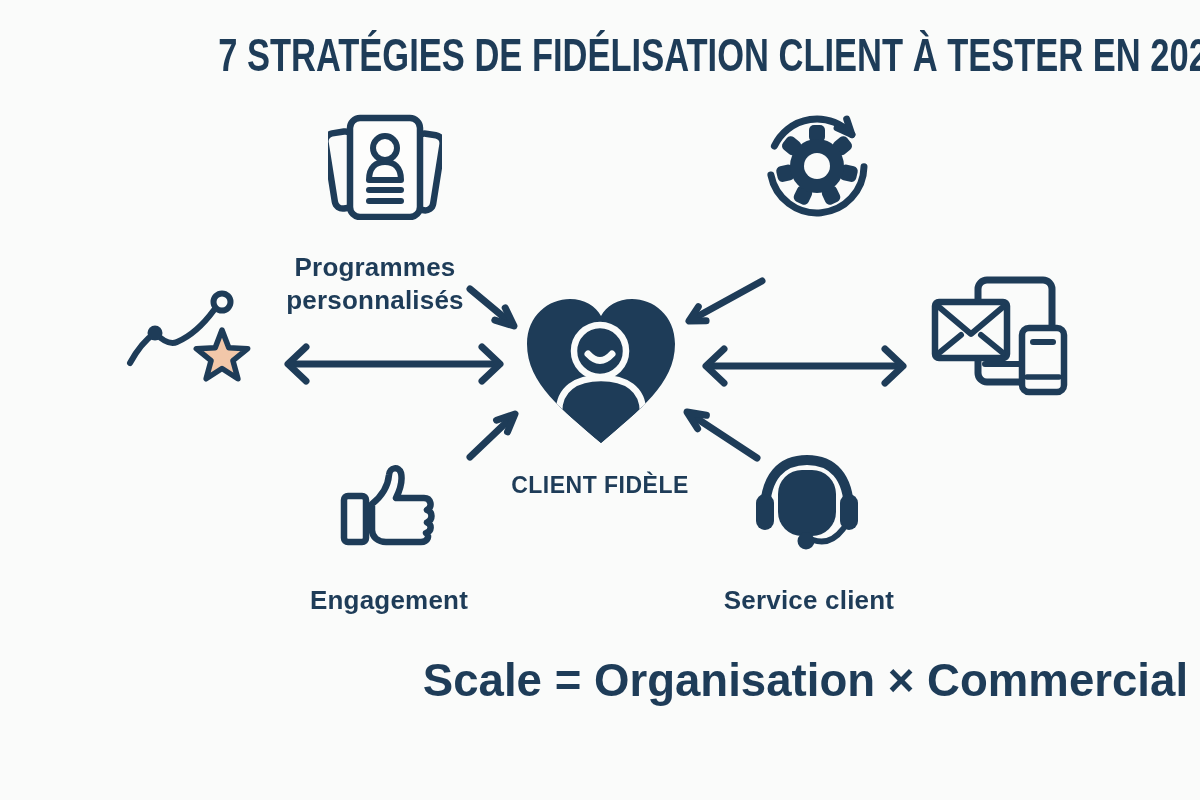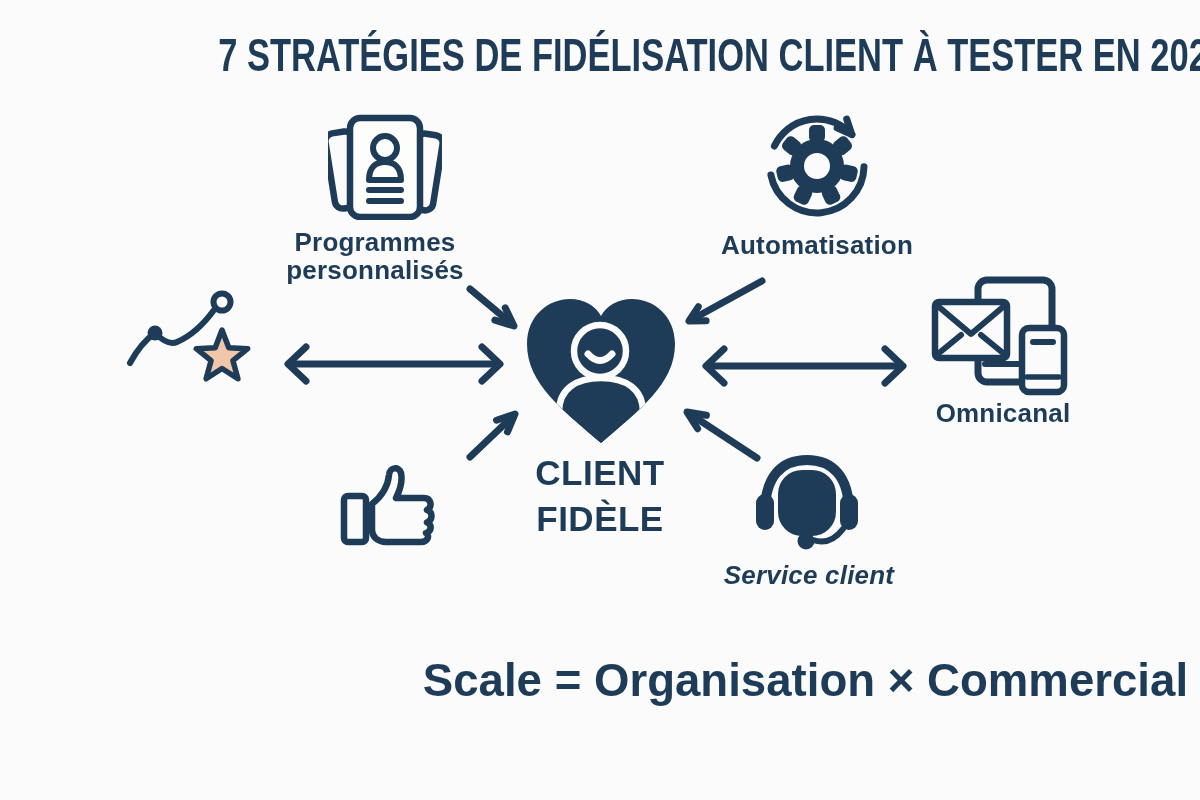--- a/index.html
+++ b/index.html
@@ -15,32 +15,32 @@
     background:var(--background);overflow:hidden;color:var(--navy);
   }
   .abs{position:absolute;}
   .title-wrap{left:50px;right:0;top:28px;text-align:center;}
   .title-wrap span{
     display:inline-block;transform:scaleX(0.75);transform-origin:center;
     font-size:46px;font-weight:bold;letter-spacing:0px;color:var(--navy);
     white-space:nowrap;
   }
   .label{
-    text-align:center;font-weight:bold;font-size:26px;line-height:28px;
-    color:var(--navy);letter-spacing:0.2px;
+    text-align:center;font-weight:bold;font-size:26px;line-height:33px;
+    color:var(--navy);letter-spacing:0.2px;margin-top:23px;
   }
   .lbl-programmes{left:255px;top:228px;width:240px;}
   .lbl-automatisation{left:697px;top:231px;width:240px;}
   .lbl-experiences{left:60px;top:394px;width:250px;}
   .lbl-omnicanal{left:883px;top:399px;width:240px;}
   .lbl-engagement{left:269px;top:561px;width:240px;}
-  .lbl-service{left:689px;top:561px;width:240px;font-style:italic;}
+  .lbl-service{left:689px;top:561px;width:240px;}
   .center-label{
-    left:510px;top:450px;width:180px;text-align:center;
-    font-size:35px;font-weight:bold;line-height:46px;letter-spacing:0.5px;
+    left:510px;top:462px;width:180px;text-align:center;
+    font-size:23px;font-weight:bold;line-height:46px;letter-spacing:0.5px;
   }
   .formula-wrap{left:104px;right:0;top:652px;text-align:right;}
   .formula-wrap span{
     display:inline-block;font-size:47px;font-weight:bold;color:var(--navy);
     white-space:nowrap;transform:scaleX(0.97);
   }
   
   .sN{stroke:var(--navy);fill:none;stroke-linecap:round;stroke-linejoin:round;}
   .sNf{stroke:var(--navy);stroke-linecap:round;stroke-linejoin:round;}
   .fN{fill:var(--navy);}
@@ -183,22 +183,21 @@
   <svg class="abs" style="left:752px;top:452px;" width="110" height="100" viewBox="0 0 110 100">
     <path class="sN" stroke-width="10" d="M13,60 C13,24 30,8 55,8 C80,8 97,24 97,60"></path>
     <rect class="fN" x="4" y="42" width="18" height="36" rx="9"></rect>
     <rect class="fN" x="88" y="42" width="18" height="36" rx="9"></rect>
     <rect class="fN" x="26" y="18" width="58" height="66" rx="24"></rect>
     <path class="sN" stroke-width="6" d="M61,88 Q78,94 91,77"></path>
     <circle class="fN" cx="54" cy="89" r="8.5"></circle>
   </svg>
 
   <div class="abs label lbl-programmes">Programmes personnalisés</div>
-  <div class="abs label lbl-automatisation">Automatisation</div>
-  <div class="abs label lbl-omnicanal">Omnicanal</div>
+  <div class="abs label lbl-engagement">Engagement</div>
   <div class="abs label lbl-service">Service client</div>
 
   <div class="abs center-label">CLIENT FIDÈLE</div>
 
   <div class="abs formula-wrap">
     <span>Scale = Organisation × Commercial</span>
   </div>
 
 </div>
 

